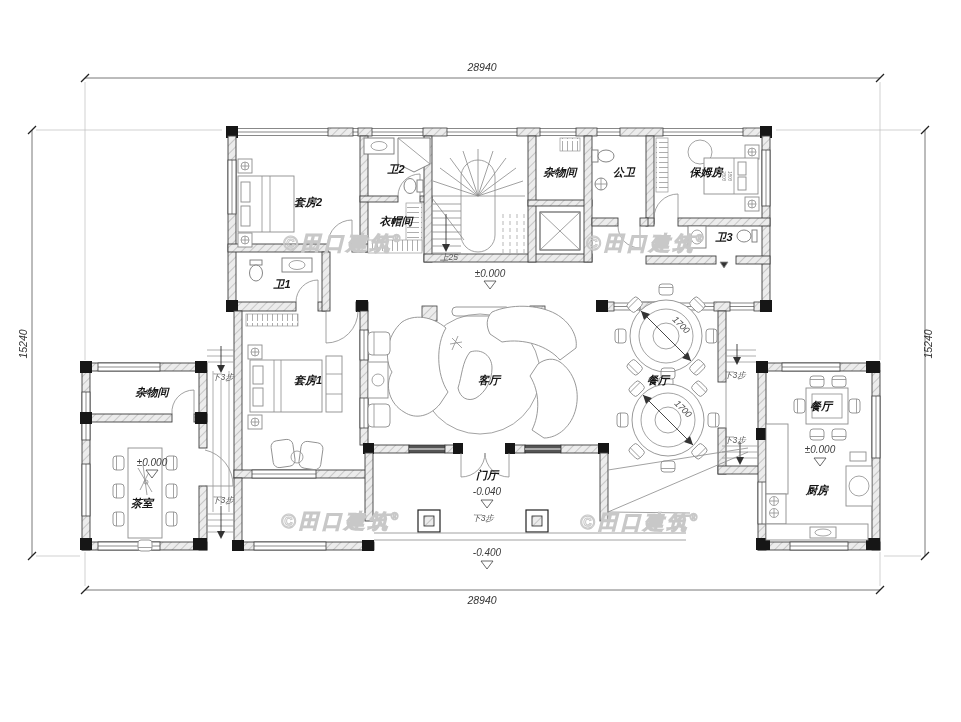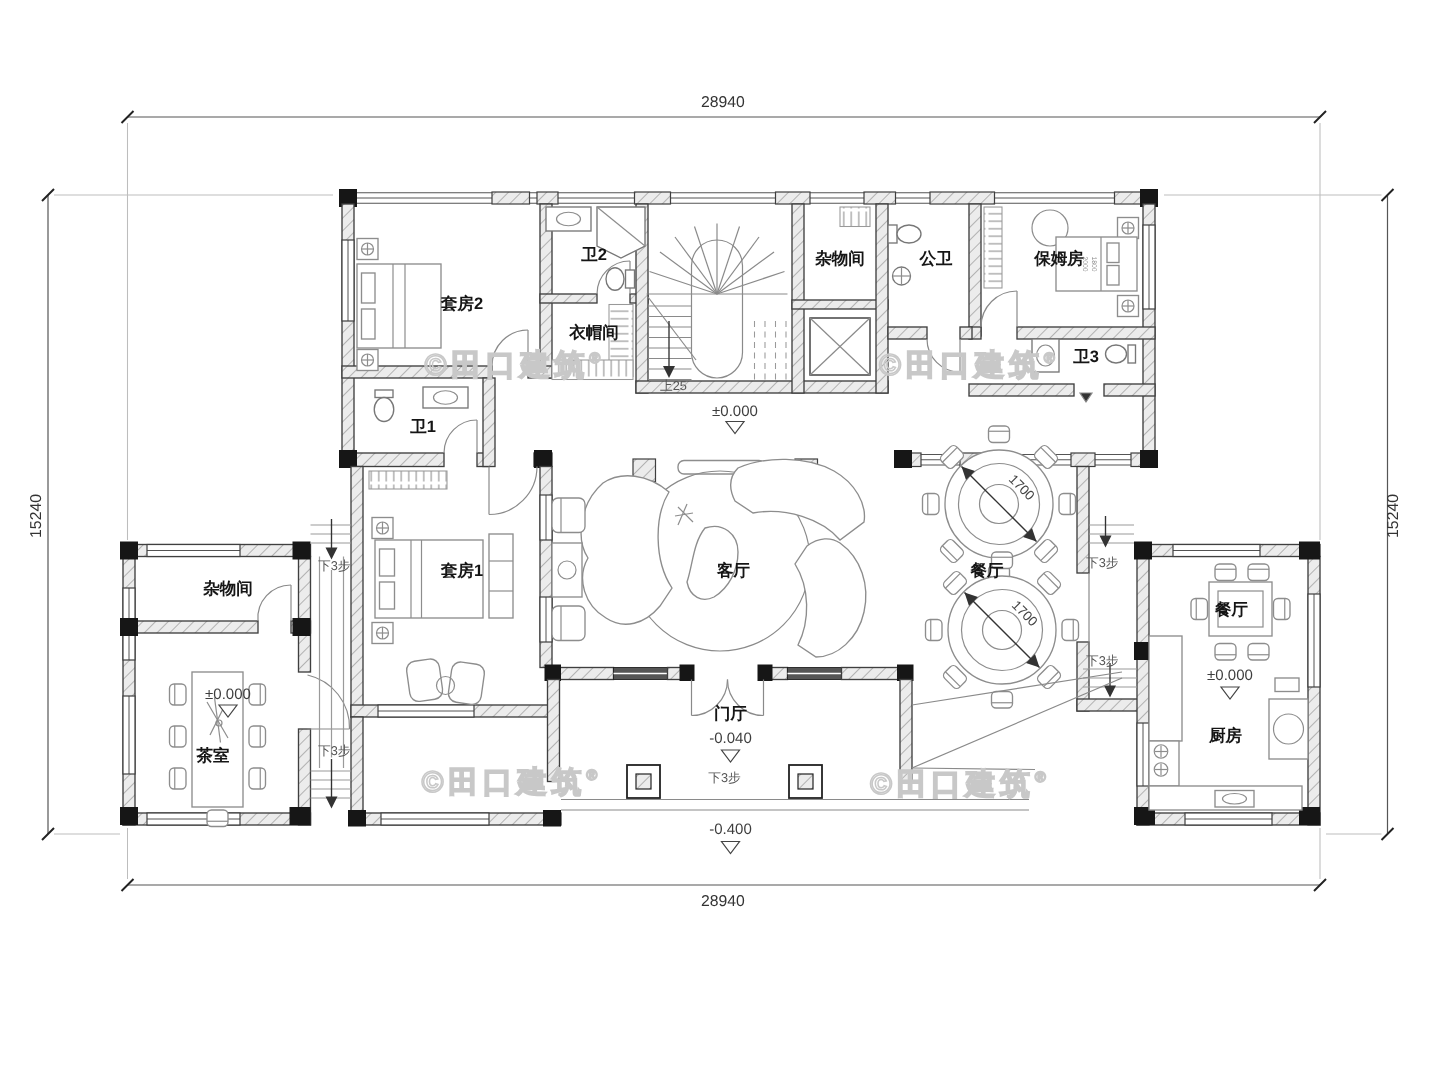--- a/index.html
+++ b/index.html
@@ -1,16 +1,16 @@
 <!DOCTYPE html>
 <html><head>
 <meta charset="utf-8">
 <style>
   html,body{margin:0;padding:0;background:#fff;}
-  #canvas{position:relative;width:961px;height:722px;background:#ffffff;overflow:hidden;}
+  #canvas{position:relative;width:961px;height:722px;background:#ffffff;overflow:hidden;font-style:italic;}
   svg{display:block;font-family:"Liberation Sans",sans-serif;}
   .wall{fill:url(#hatch);stroke:#3f3f3f;stroke-width:.9;}
   .pier{fill:url(#hatch);stroke:#3f3f3f;stroke-width:.8;}
   .col{fill:#161616;}
   .win{fill:#fff;stroke:#3f3f3f;stroke-width:.8;}
   .wl{stroke:#3f3f3f;stroke-width:.6;}
   .band{stroke:#555;stroke-width:.7;}
   .thin{stroke:#8a8a8a;stroke-width:.8;fill:none;}
   .thind{stroke:#9a9a9a;stroke-width:.7;fill:none;stroke-dasharray:4 3;}
   .furn{fill:#fff;stroke:#8d8d8d;stroke-width:.9;}

